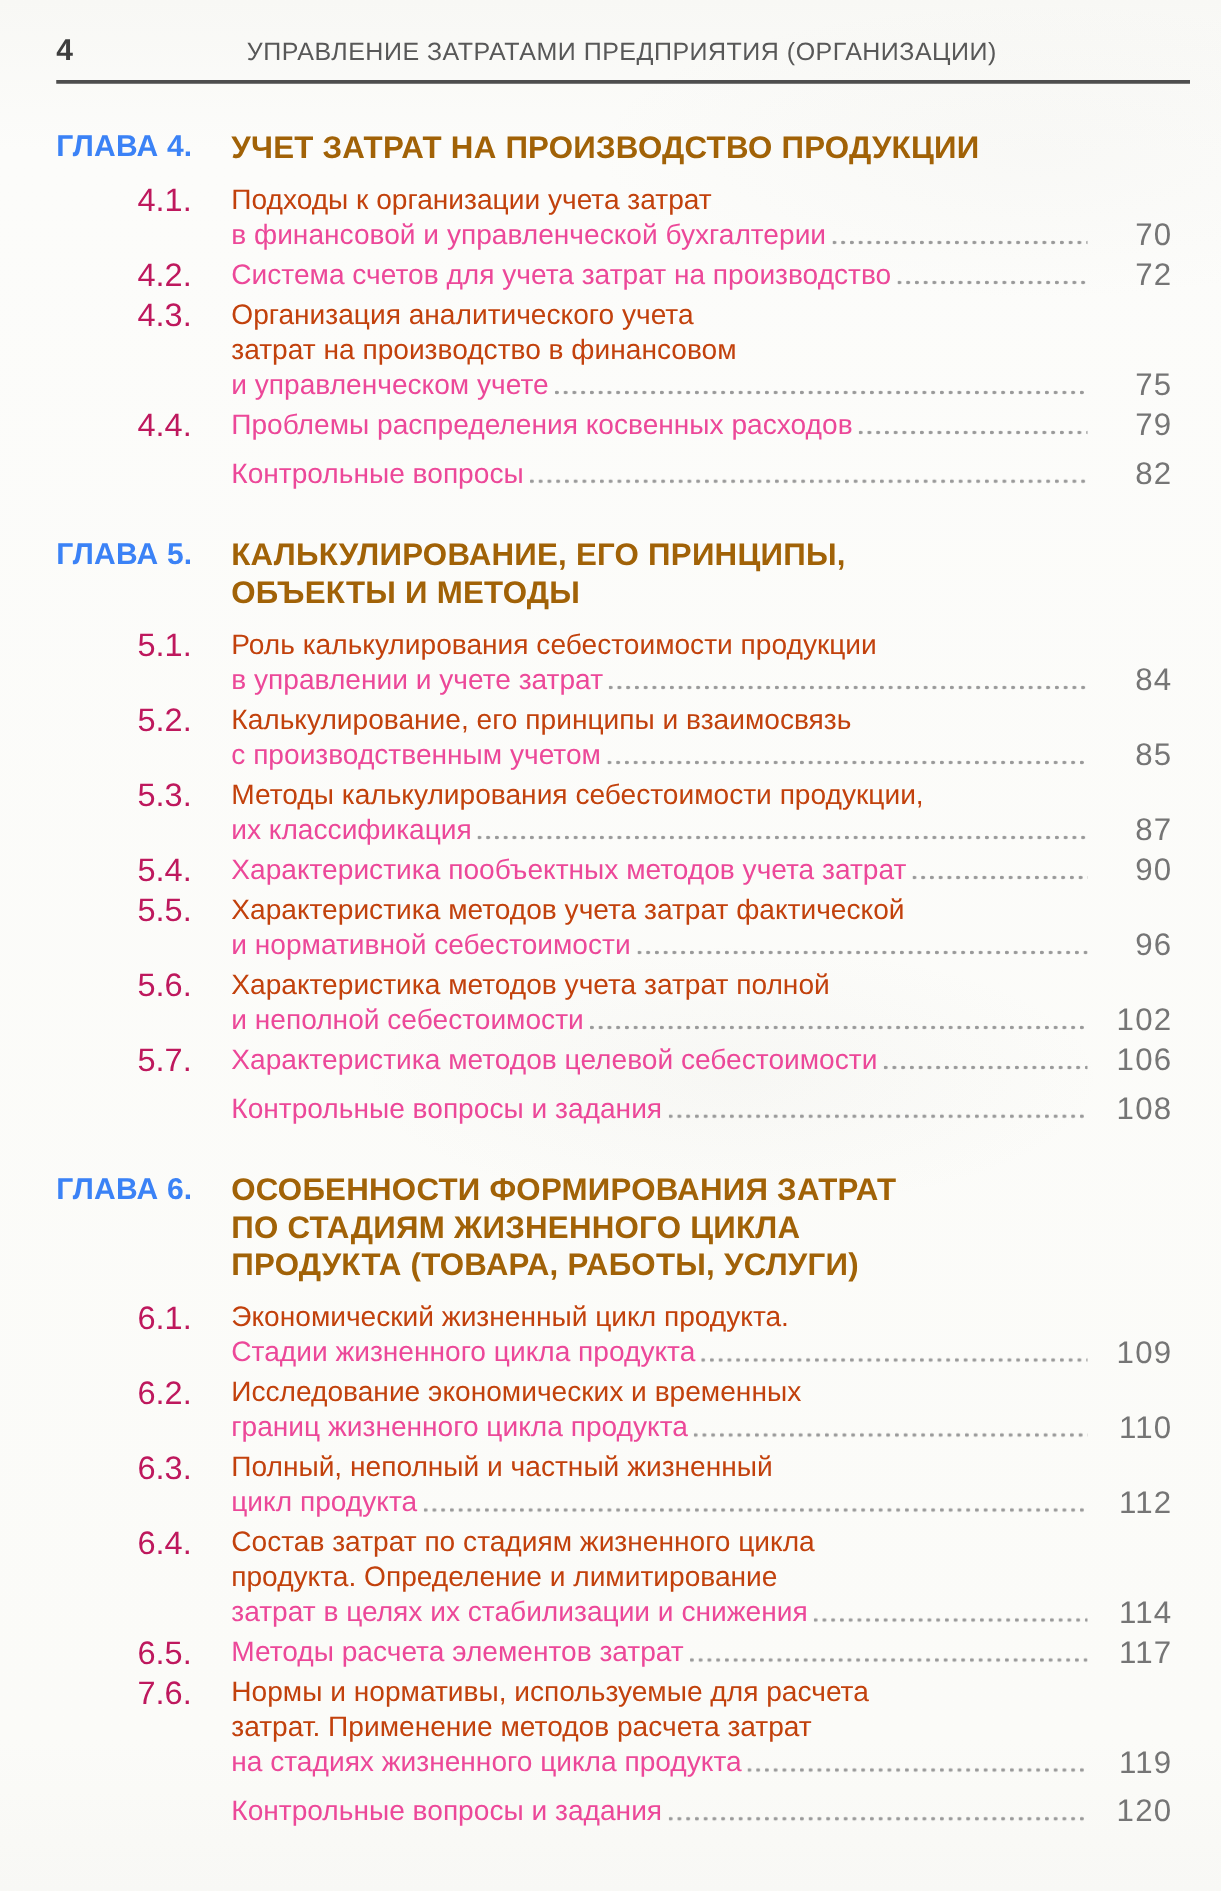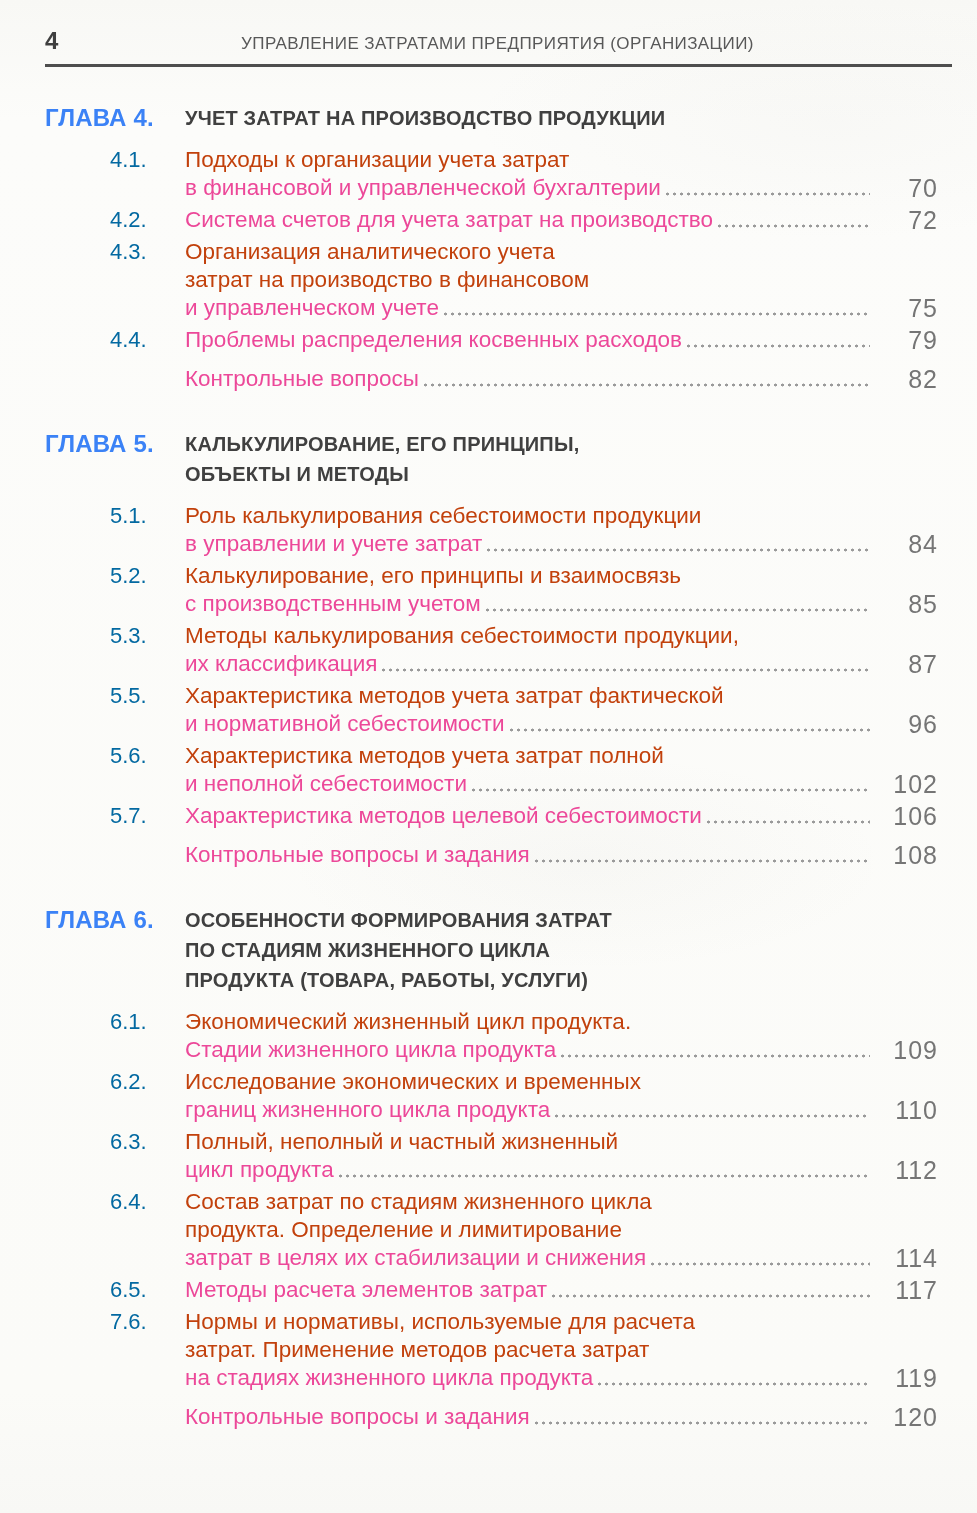--- a/index.html
+++ b/index.html
@@ -24,21 +24,21 @@
   }
   .folio {
     font-size: 24px;
     font-weight: bold;
     color: #3f3f3f;
     min-width: 110px;
   }
   .running-title {
     flex: 1;
     text-align: center;
-    font-size: 17px;
+    font-size: 20px;
     font-weight: 500;
     letter-spacing: 0.4px;
     color: #585858;
     padding-right: 95px; 
   }
   .header-rule {
     margin: 9px 25px 0 45px;
     border: 0;
     border-top: 3px solid #4e4e4e;
     height: 0;
@@ -57,37 +57,37 @@
     width: 140px;
     flex: 0 0 140px;
     font-size: 24px;
     font-weight: bold;
     color: #3b82f6;
     line-height: 30px;
     letter-spacing: 0.2px;
   }
   .chapter-title { flex: 1; }
   .chapter-title-line {
-    font-size: 20px;
+    font-size: 25px;
     font-weight: bold;
-    color: #404040;
+    color: #a16207;
     line-height: 30px;
     letter-spacing: 0.2px;
   }
 
   .entry {
     display: flex;
     margin-bottom: 4px;
   }
   .entry.control { margin-top: 11px; }
   .entry-num {
     flex: 0 0 75px;
     margin-left: 65px;
-    font-size: 22px;
-    color: #0369a1;
+    font-size: 26px;
+    color: #be185d;
     line-height: 28px;
   }
   .entry-body { flex: 1; min-width: 0; }
   .entry-line {
     font-size: 22.5px;
     color: #c2410c;
     line-height: 28px;
   }
   .entry-lastline {
     display: flex;
@@ -223,20 +223,30 @@
         <div class="entry-body">
           <div class="entry-line">Методы калькулирования себестоимости продукции,</div>
           <div class="entry-lastline">
             <span class="line-text">их классификация</span>
             <span class="leader"></span>
             <span class="entry-page">87</span>
           </div>
         </div>
       </div>
       <div class="entry">
+        <div class="entry-num">5.4.</div>
+        <div class="entry-body">
+          <div class="entry-lastline">
+            <span class="line-text">Характеристика пообъектных методов учета затрат</span>
+            <span class="leader"></span>
+            <span class="entry-page">90</span>
+          </div>
+        </div>
+      </div>
+      <div class="entry">
         <div class="entry-num">5.5.</div>
         <div class="entry-body">
           <div class="entry-line">Характеристика методов учета затрат фактической</div>
           <div class="entry-lastline">
             <span class="line-text">и нормативной себестоимости</span>
             <span class="leader"></span>
             <span class="entry-page">96</span>
           </div>
         </div>
       </div>

